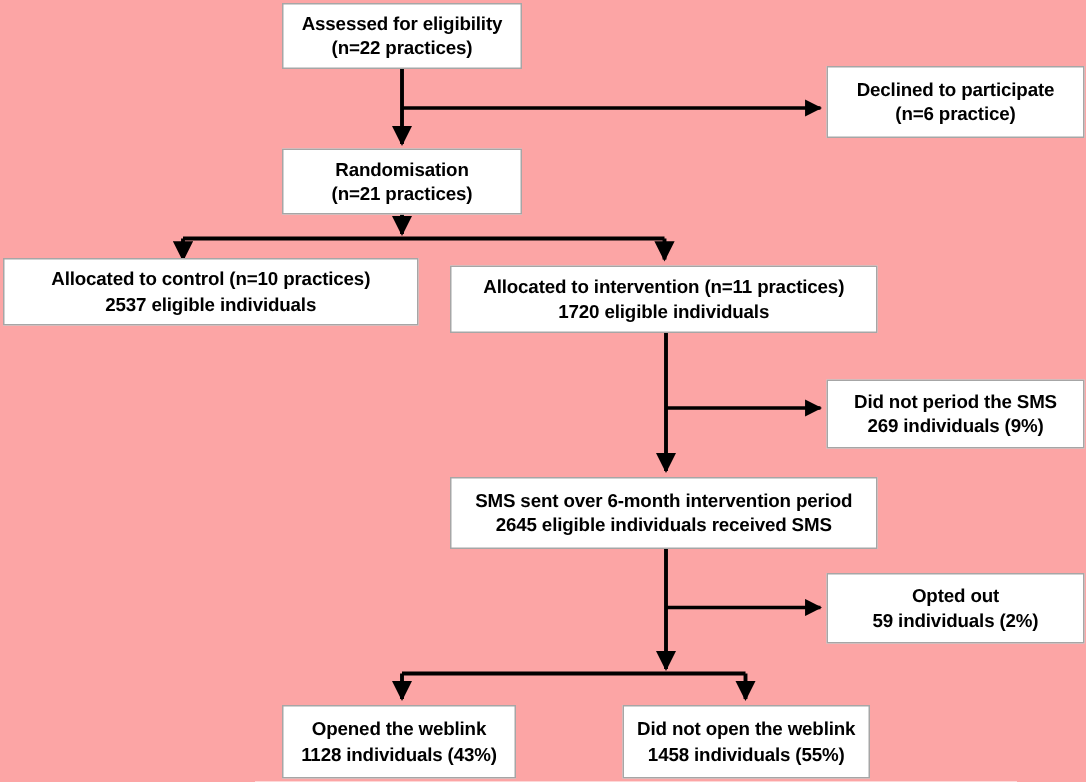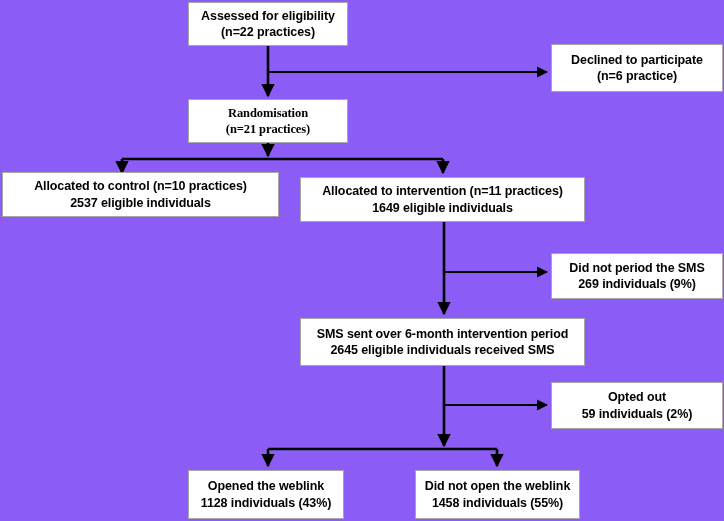--- a/index.html
+++ b/index.html
@@ -8,21 +8,21 @@
     padding: 0;
     background: #ffffff;
   }
   body {
     font-family: "Liberation Sans", sans-serif;
   }
   #diagram {
     position: relative;
     width: 724px;
     height: 521px;
-    background: #8b5cf6;
+    background: #fca5a5;
     overflow: hidden;
   }
   .node {
     position: absolute;
     box-sizing: border-box;
     border: 1px solid #a6a6a6;
     background: #ffffff;
     display: flex;
     flex-direction: column;
     align-items: center;
@@ -37,21 +37,21 @@
     padding: 2px 4px;
   }
   .node .ln {
     display: block;
     white-space: nowrap;
   }
 
   
   #n-assessed      { left:188px; top:2px;   width:160px; height:44px; }
   #n-declined      { left:551px; top:44px;  width:172px; height:48px; }
-  #n-randomisation { left:188px; top:99px;  width:160px; height:44px;font-family:Liberation Serif, serif; }
+  #n-randomisation { left:188px; top:99px;  width:160px; height:44px; }
   #n-control       { left:2px;   top:172px; width:277px; height:45px;text-align:right; }
   #n-intervention  { left:300px; top:177px; width:285px; height:45px; }
   #n-notreceive    { left:551px; top:253px; width:172px; height:46px; }
   #n-smssent       { left:300px; top:318px; width:285px; height:48px;justify-content:center; }
   #n-optedout      { left:551px; top:382px; width:172px; height:47px; }
   #n-opened        { left:188px; top:470px; width:156px; height:49px; }
   #n-notopened     { left:415px; top:470px; width:165px; height:49px; }
 
   
   #connectors {
@@ -125,21 +125,21 @@
     <span class="ln">(n=21 practices)</span>
   </div>
 
   <div class="node" id="n-control">
     <span class="ln">Allocated to control (n=10 practices)</span>
     <span class="ln">2537 eligible individuals</span>
   </div>
 
   <div class="node" id="n-intervention">
     <span class="ln">Allocated to intervention (n=11 practices)</span>
-    <span class="ln">1649 eligible individuals</span>
+    <span class="ln">1720 eligible individuals</span>
   </div>
 
   <div class="node" id="n-notreceive">
     <span class="ln">Did not period the SMS</span>
     <span class="ln">269 individuals (9%)</span>
   </div>
 
   <div class="node" id="n-smssent">
     <span class="ln">SMS sent over 6-month intervention period</span>
     <span class="ln">2645 eligible individuals received SMS</span>

